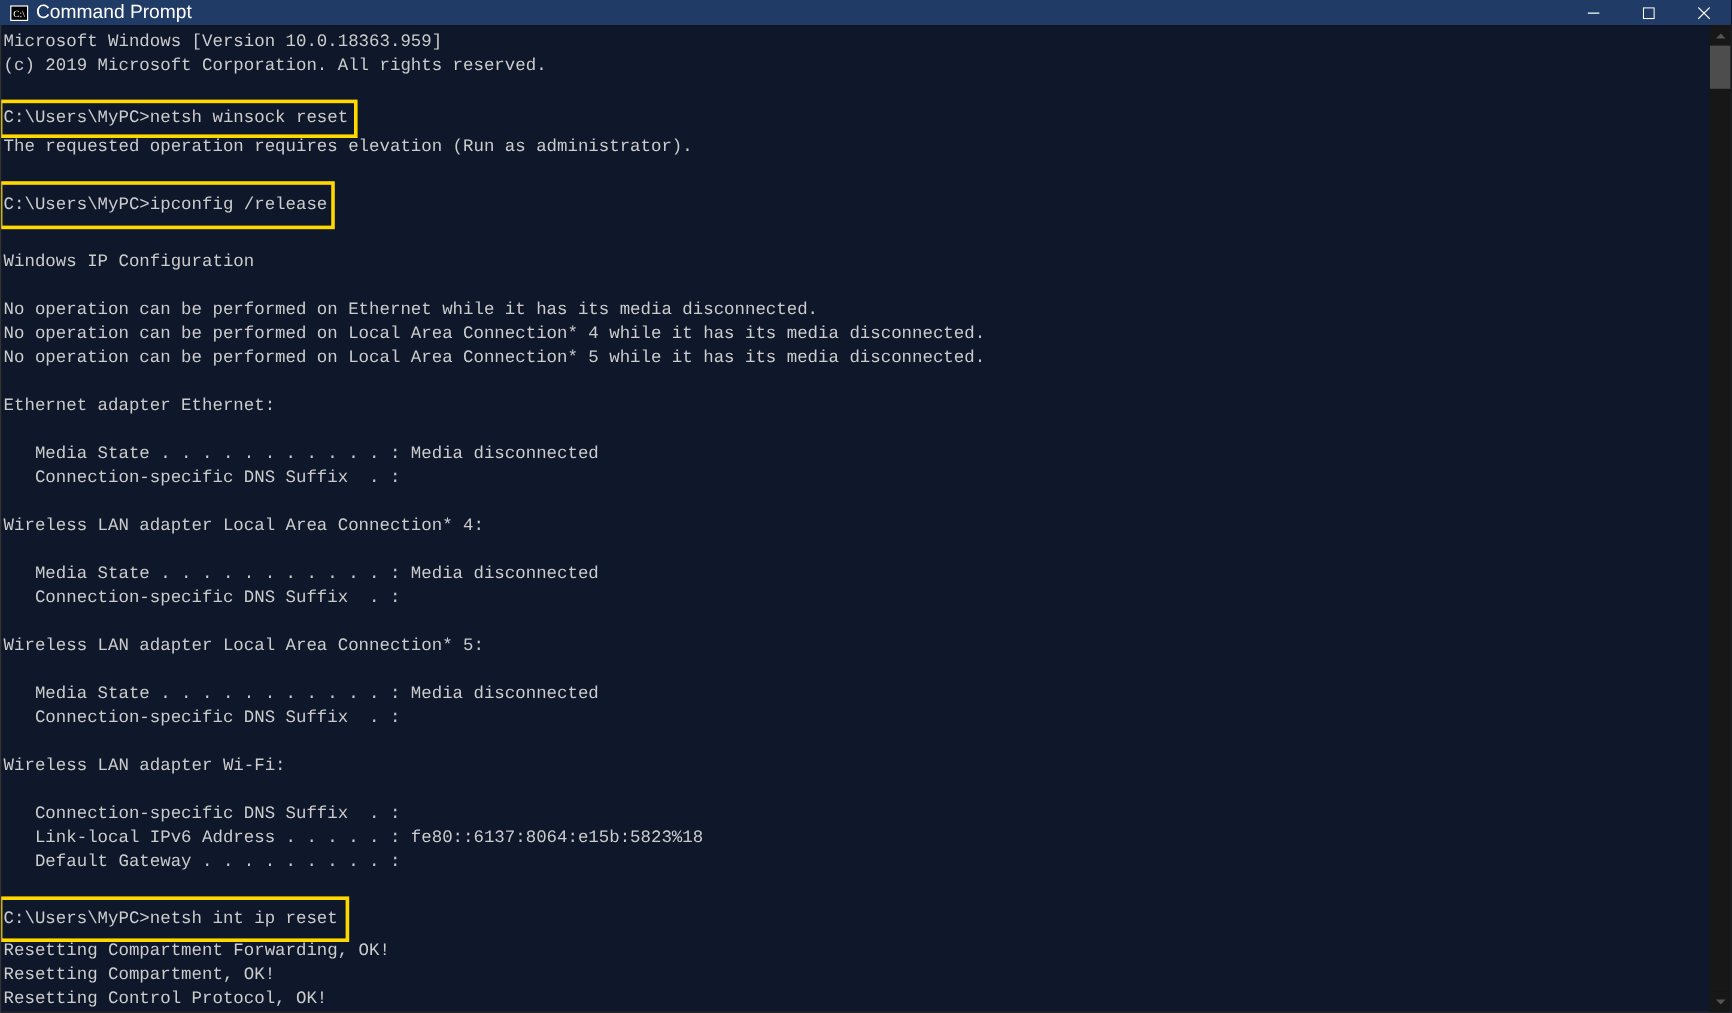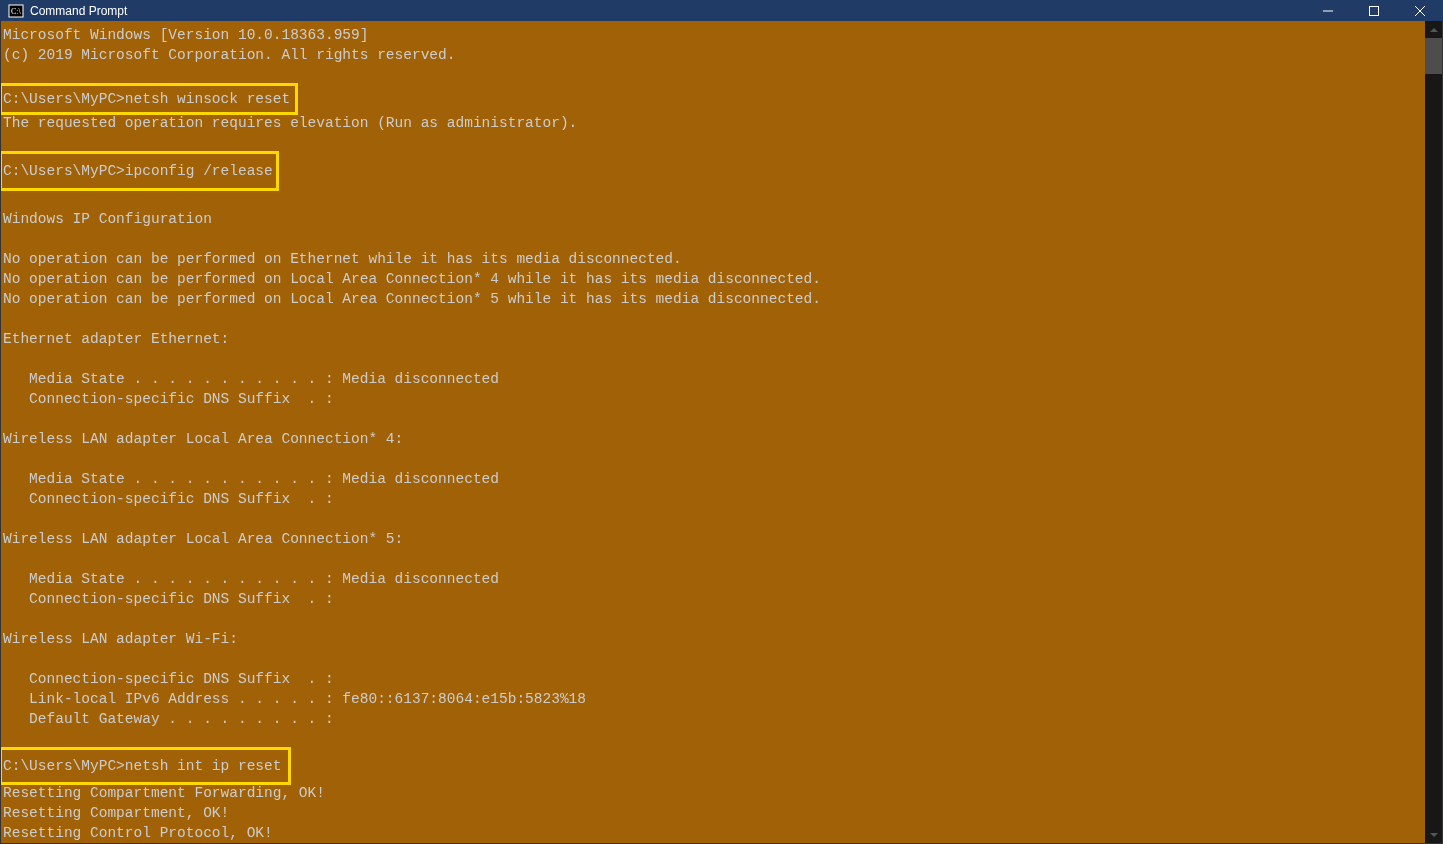--- a/index.html
+++ b/index.html
@@ -39,21 +39,21 @@
     }
     .titlebar-icon {
       width: 16px;
       height: 16px;
       display: flex;
       align-items: center;
       justify-content: center;
       font-size: 10px;
     }
     .titlebar-title {
-      font-size: 12px;
+      font-size: 16px;
     }
     .titlebar-controls {
       margin-left: auto;
       display: flex;
       height: 100%;
     }
     .ctrl-btn {
       width: 46px;
       height: 100%;
       display: flex;
@@ -64,21 +64,21 @@
     .ctrl-btn svg {
       width: 10px;
       height: 10px;
       stroke: #fff;
       stroke-width: 1;
       fill: none;
     }
     .content-wrap {
       flex: 1;
       display: flex;
-      background: #a16207;
+      background: #0f172a;
       position: relative;
       border-left: 1px solid #333;
       border-right: 1px solid #333;
       border-bottom: 1px solid #333;
       justify-content: flex-end;
     }
     .terminal {
       flex: 1;
       color: #cccccc;
       font-size: 14.5px;

